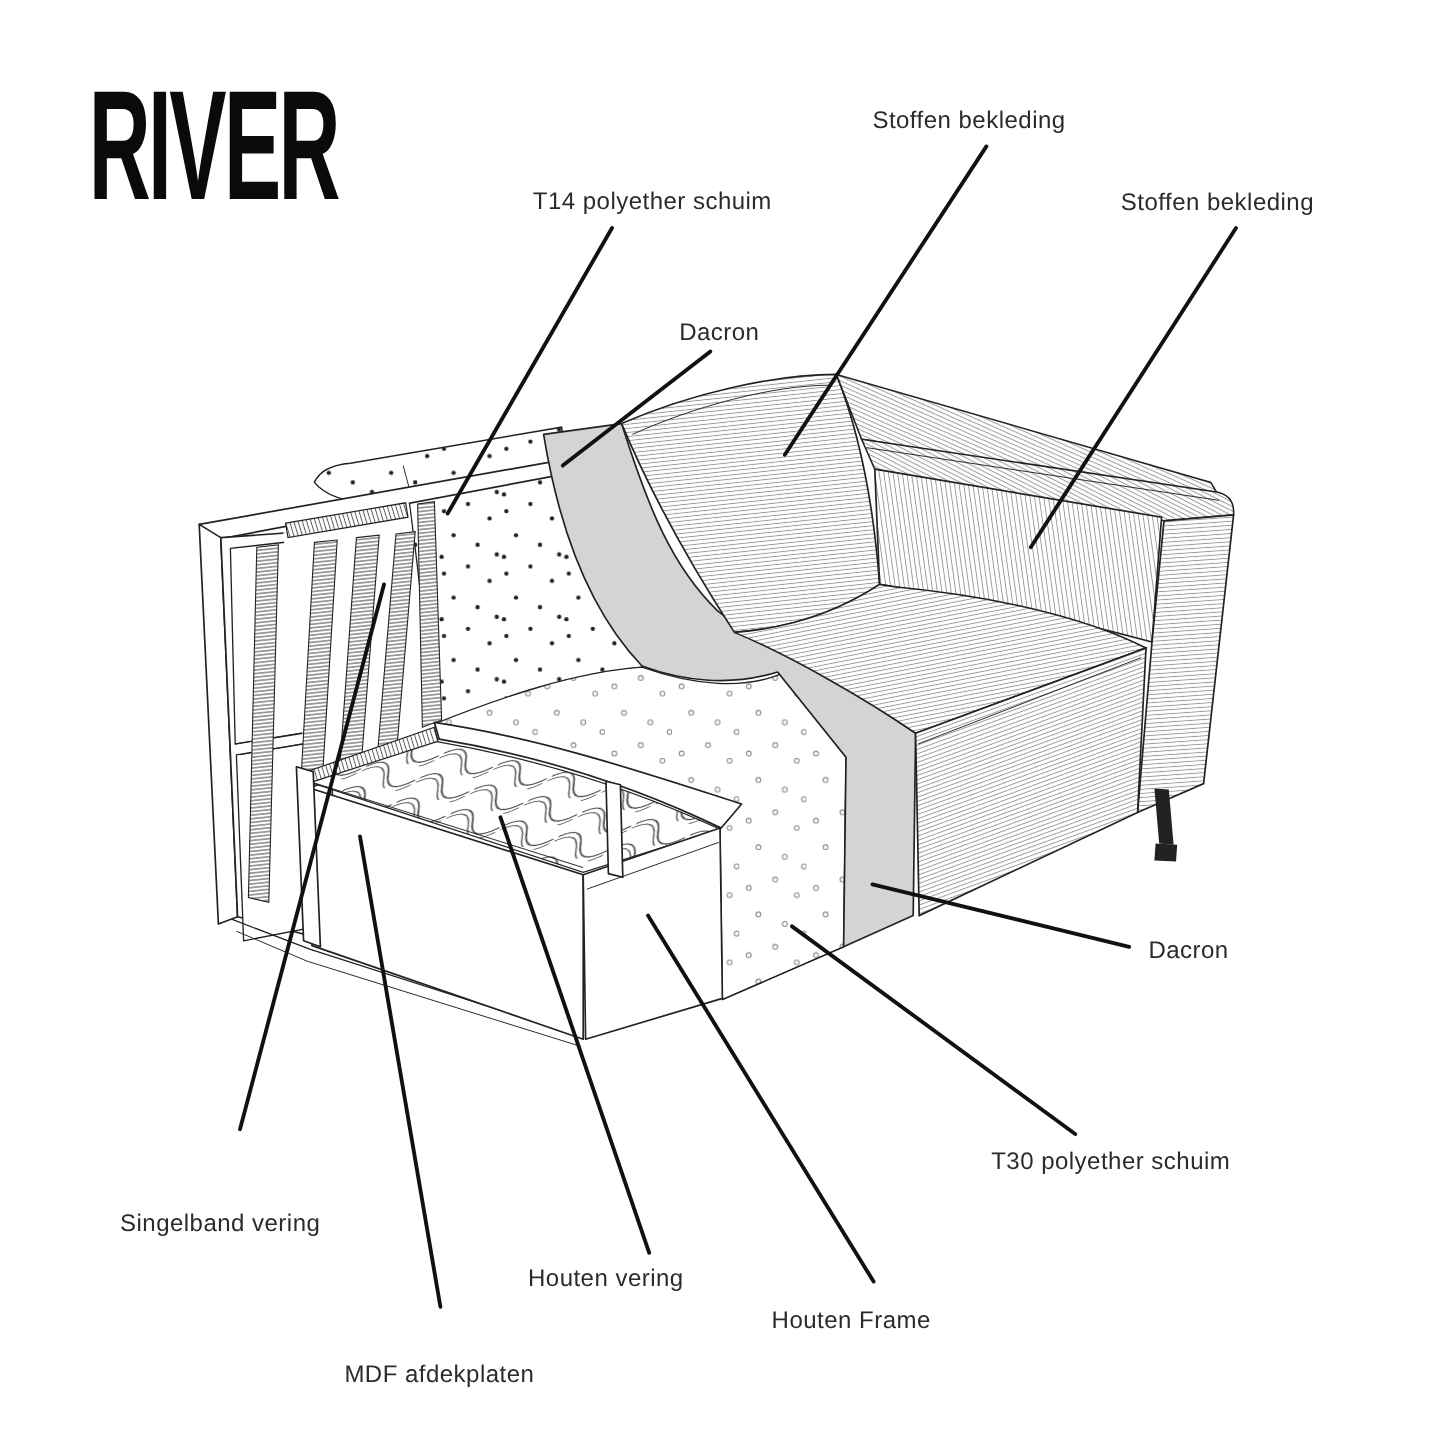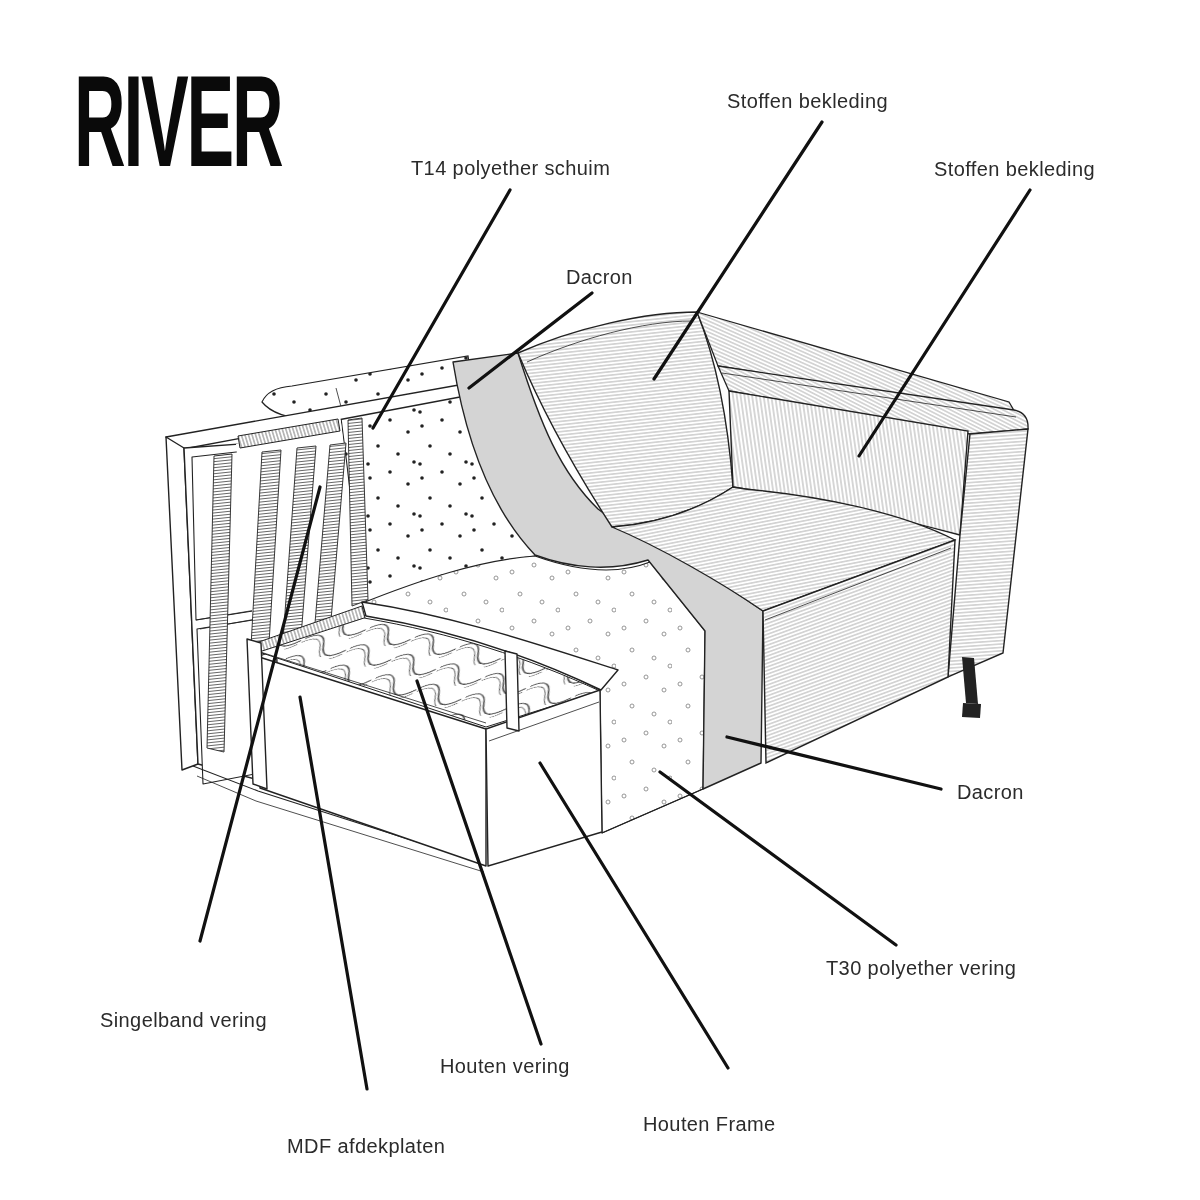--- a/index.html
+++ b/index.html
@@ -184,24 +184,24 @@
         <line class="leader" x1="660" y1="772" x2="896" y2="945"></line>
         <line class="leader" x1="727" y1="737" x2="941" y2="789"></line>
       </g>
     </g>
   </svg>
 
   <div class="logo">RIVER</div>
 
   <div>
     <div class="lbl" style="left:727px;top:90px">Stoffen bekleding</div>
-    <div class="lbl" style="left:411px;top:157px">T14 polyether schuim</div>
+    <div class="lbl" style="left:444px;top:157px">T14 polyether schuim</div>
     <div class="lbl" style="left:566px;top:266px">Dacron</div>
     <div class="lbl" style="left:934px;top:158px">Stoffen bekleding</div>
     <div class="lbl" style="left:957px;top:781px">Dacron</div>
-    <div class="lbl" style="left:826px;top:957px">T30 polyether vering</div>
+    <div class="lbl" style="left:826px;top:957px">T30 polyether schuim</div>
     <div class="lbl" style="left:100px;top:1009px">Singelband vering</div>
     <div class="lbl" style="left:440px;top:1055px">Houten vering</div>
     <div class="lbl" style="left:287px;top:1135px">MDF afdekplaten</div>
-    <div class="lbl" style="left:643px;top:1113px">Houten Frame</div>
+    <div class="lbl" style="left:643px;top:1090px">Houten Frame</div>
   </div>
 
 </div>
 
 </body></html>

